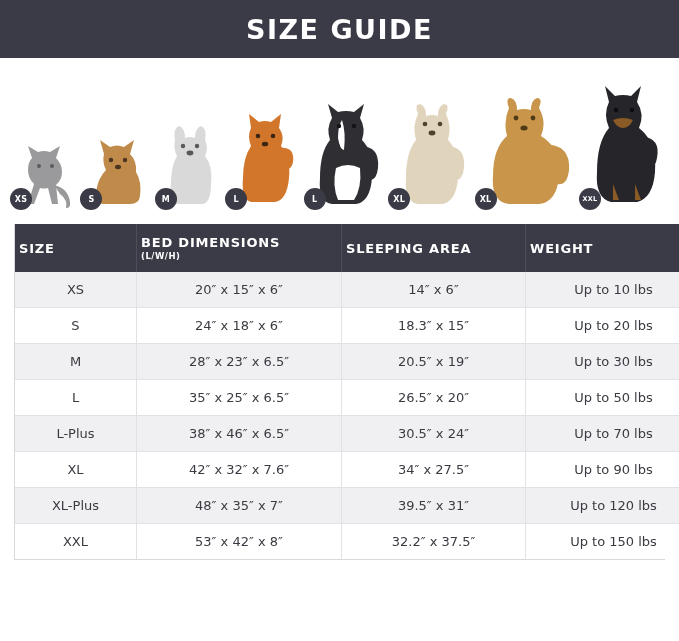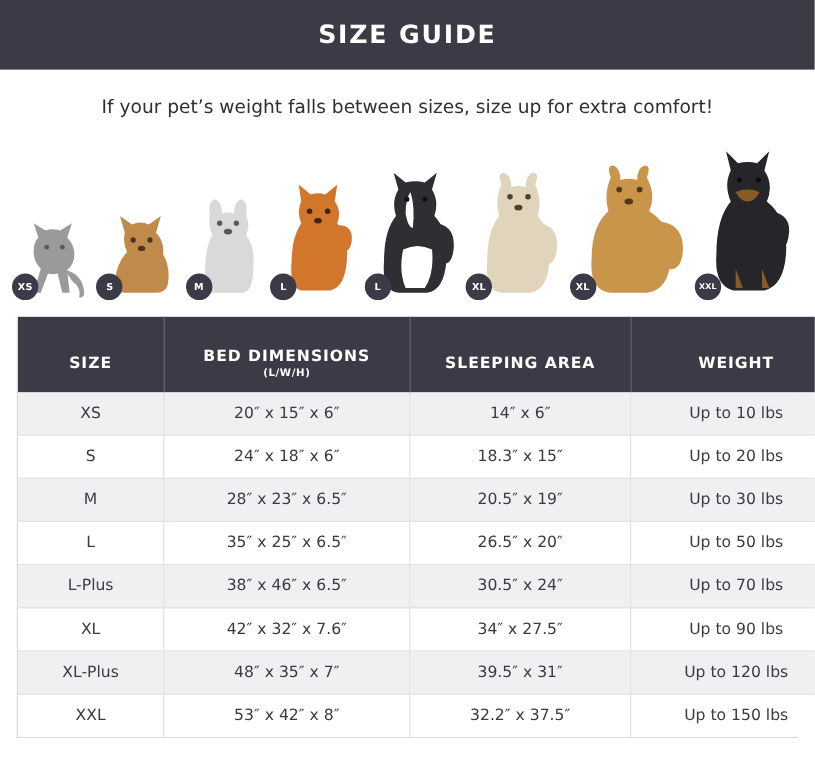--- a/index.html
+++ b/index.html
@@ -23,21 +23,21 @@
   
   .header {
     height: 58px;
     background: #3a3b46;
     display: flex;
     align-items: center;
     justify-content: center;
   }
   .header-title {
     color: #ffffff;
-    font-size: 21px;
+    font-size: 27px;
     font-weight: bold;
     letter-spacing: 1.5px;
     font-family: "DejaVu Sans", sans-serif;
   }
   
   .subtitle-wrap {
     padding: 22px 20px 0 20px;
     text-align: center;
   }
   .subtitle {
@@ -93,22 +93,22 @@
     border-collapse: collapse;
     width: 100%;
     table-layout: fixed;
   }
   thead th {
     background: #3a3b46;
     color: #ffffff;
     font-size: 13px;
     font-weight: bold;
     letter-spacing: 0.8px;
-    padding: 26px 4px 11px 4px;
-    text-align: center;
+    padding: 11px 4px 11px 4px;
+    text-align: left;
     border-right: 1px solid #4d4e59;
     font-family: "DejaVu Sans", sans-serif;
   }
   thead th:last-child { border-right: none; }
   .sub-label {
     display: block;
     font-size: 8.5px;
     letter-spacing: 0.5px;
     font-weight: bold;
     margin-top: 1px;
@@ -133,23 +133,20 @@
 </style>
 </head>
 <body>
 
 <div class="page">
 
   <div class="header">
     <div class="header-title">SIZE GUIDE</div>
   </div>
 
-  <div class="subtitle-wrap">
-    <div class="subtitle">If your pet’s weight falls between sizes, size up for extra comfort!</div>
-  </div>
 
   <div class="pets-row">
 
     <div class="pet">
       <svg class="pet-img" width="62" height="70" viewBox="0 0 62 70">
         <g fill="#9a9a9c">
           <path d="M18 16 L14 4 L24 10 Q30 8 36 10 L46 4 L42 16 Q48 22 48 30 Q48 38 42 43 L44 62 L38 62 L34 46 Q30 47 26 46 L20 62 L14 62 L20 42 Q14 36 14 28 Q14 20 18 16 Z"></path>
           <path d="M40 43 Q54 46 56 60 Q57 66 52 66 Q54 58 46 52 Z"></path>
         </g>
         <g fill="#5b5b5e">

